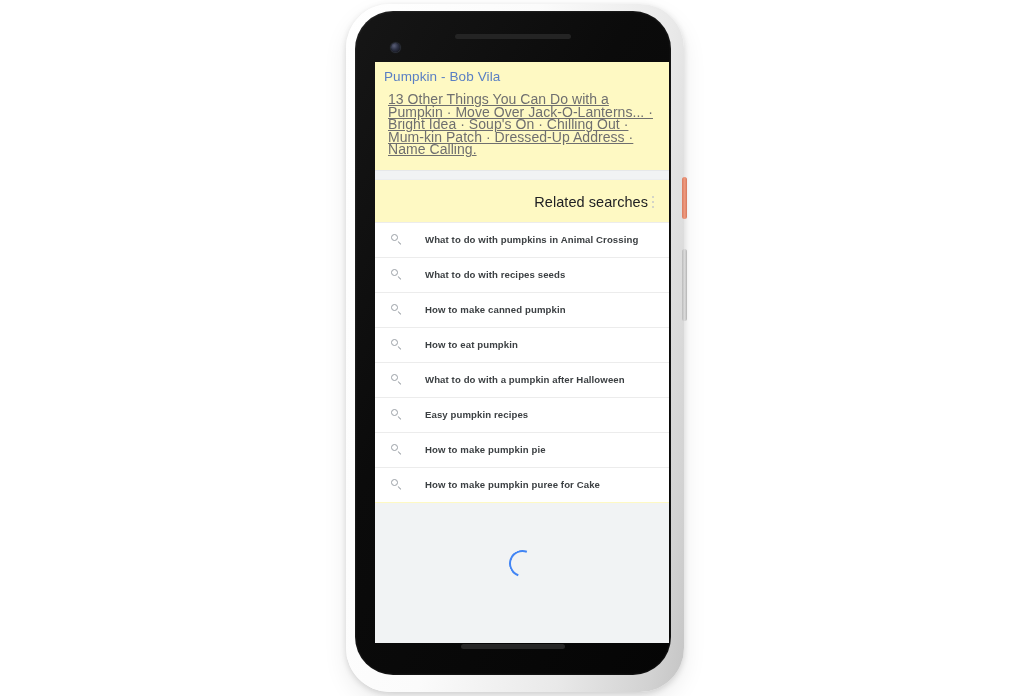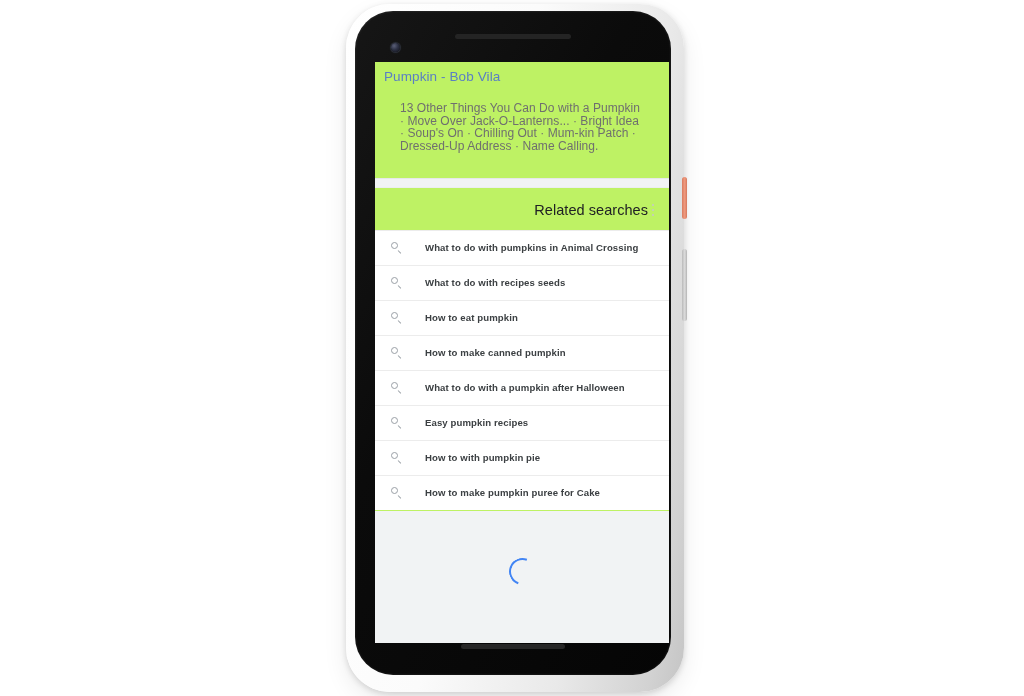--- a/index.html
+++ b/index.html
@@ -96,39 +96,40 @@
     left: 20px;
     top: 51px;
     width: 294px;
     height: 581px;
     background: #f1f3f4;
     overflow: hidden;
   }
 
   
   .card {
-    background: #bef264;
+    background: #fef9c3;
   }
   #snippet-card {
     padding: 6px 9px 10px 9px;
   }
   #snippet-title {
     color: #5a7fc4;
     font-size: 13.5px;
     line-height: 18px;
     letter-spacing: 0.1px;
     margin: 0 0 7px 0;
     font-weight: 400;
   }
   #snippet-description {
     color: #6f6f6f;
-    font-size: 12px;
+    font-size: 14px;
     line-height: 12.6px;
     letter-spacing: 0.05px;
-    margin: 16px;
+    margin: 4px;
+    text-decoration: underline;
   }
   #card-gap {
     height: 8px;
     background: #f1f3f4;
     border-top: 1px solid #e6e8ea;
     border-bottom: 1px solid #eceeef;
   }
 
   
   #related-card {
@@ -262,37 +263,37 @@
         <div class="related-item">
           <span class="search-icon"></span>
           <span class="related-label">What to do with pumpkins in Animal Crossing</span>
         </div>
         <div class="related-item">
           <span class="search-icon"></span>
           <span class="related-label">What to do with recipes seeds</span>
         </div>
         <div class="related-item">
           <span class="search-icon"></span>
+          <span class="related-label">How to make canned pumpkin</span>
+        </div>
+        <div class="related-item">
+          <span class="search-icon"></span>
           <span class="related-label">How to eat pumpkin</span>
         </div>
         <div class="related-item">
           <span class="search-icon"></span>
-          <span class="related-label">How to make canned pumpkin</span>
-        </div>
-        <div class="related-item">
-          <span class="search-icon"></span>
           <span class="related-label">What to do with a pumpkin after Halloween</span>
         </div>
         <div class="related-item">
           <span class="search-icon"></span>
           <span class="related-label">Easy pumpkin recipes</span>
         </div>
         <div class="related-item">
           <span class="search-icon"></span>
-          <span class="related-label">How to with pumpkin pie</span>
+          <span class="related-label">How to make pumpkin pie</span>
         </div>
         <div class="related-item">
           <span class="search-icon"></span>
           <span class="related-label">How to make pumpkin puree for Cake</span>
         </div>
       </div>
 
       <div id="loading-area">
         <div id="spinner"></div>
       </div>

